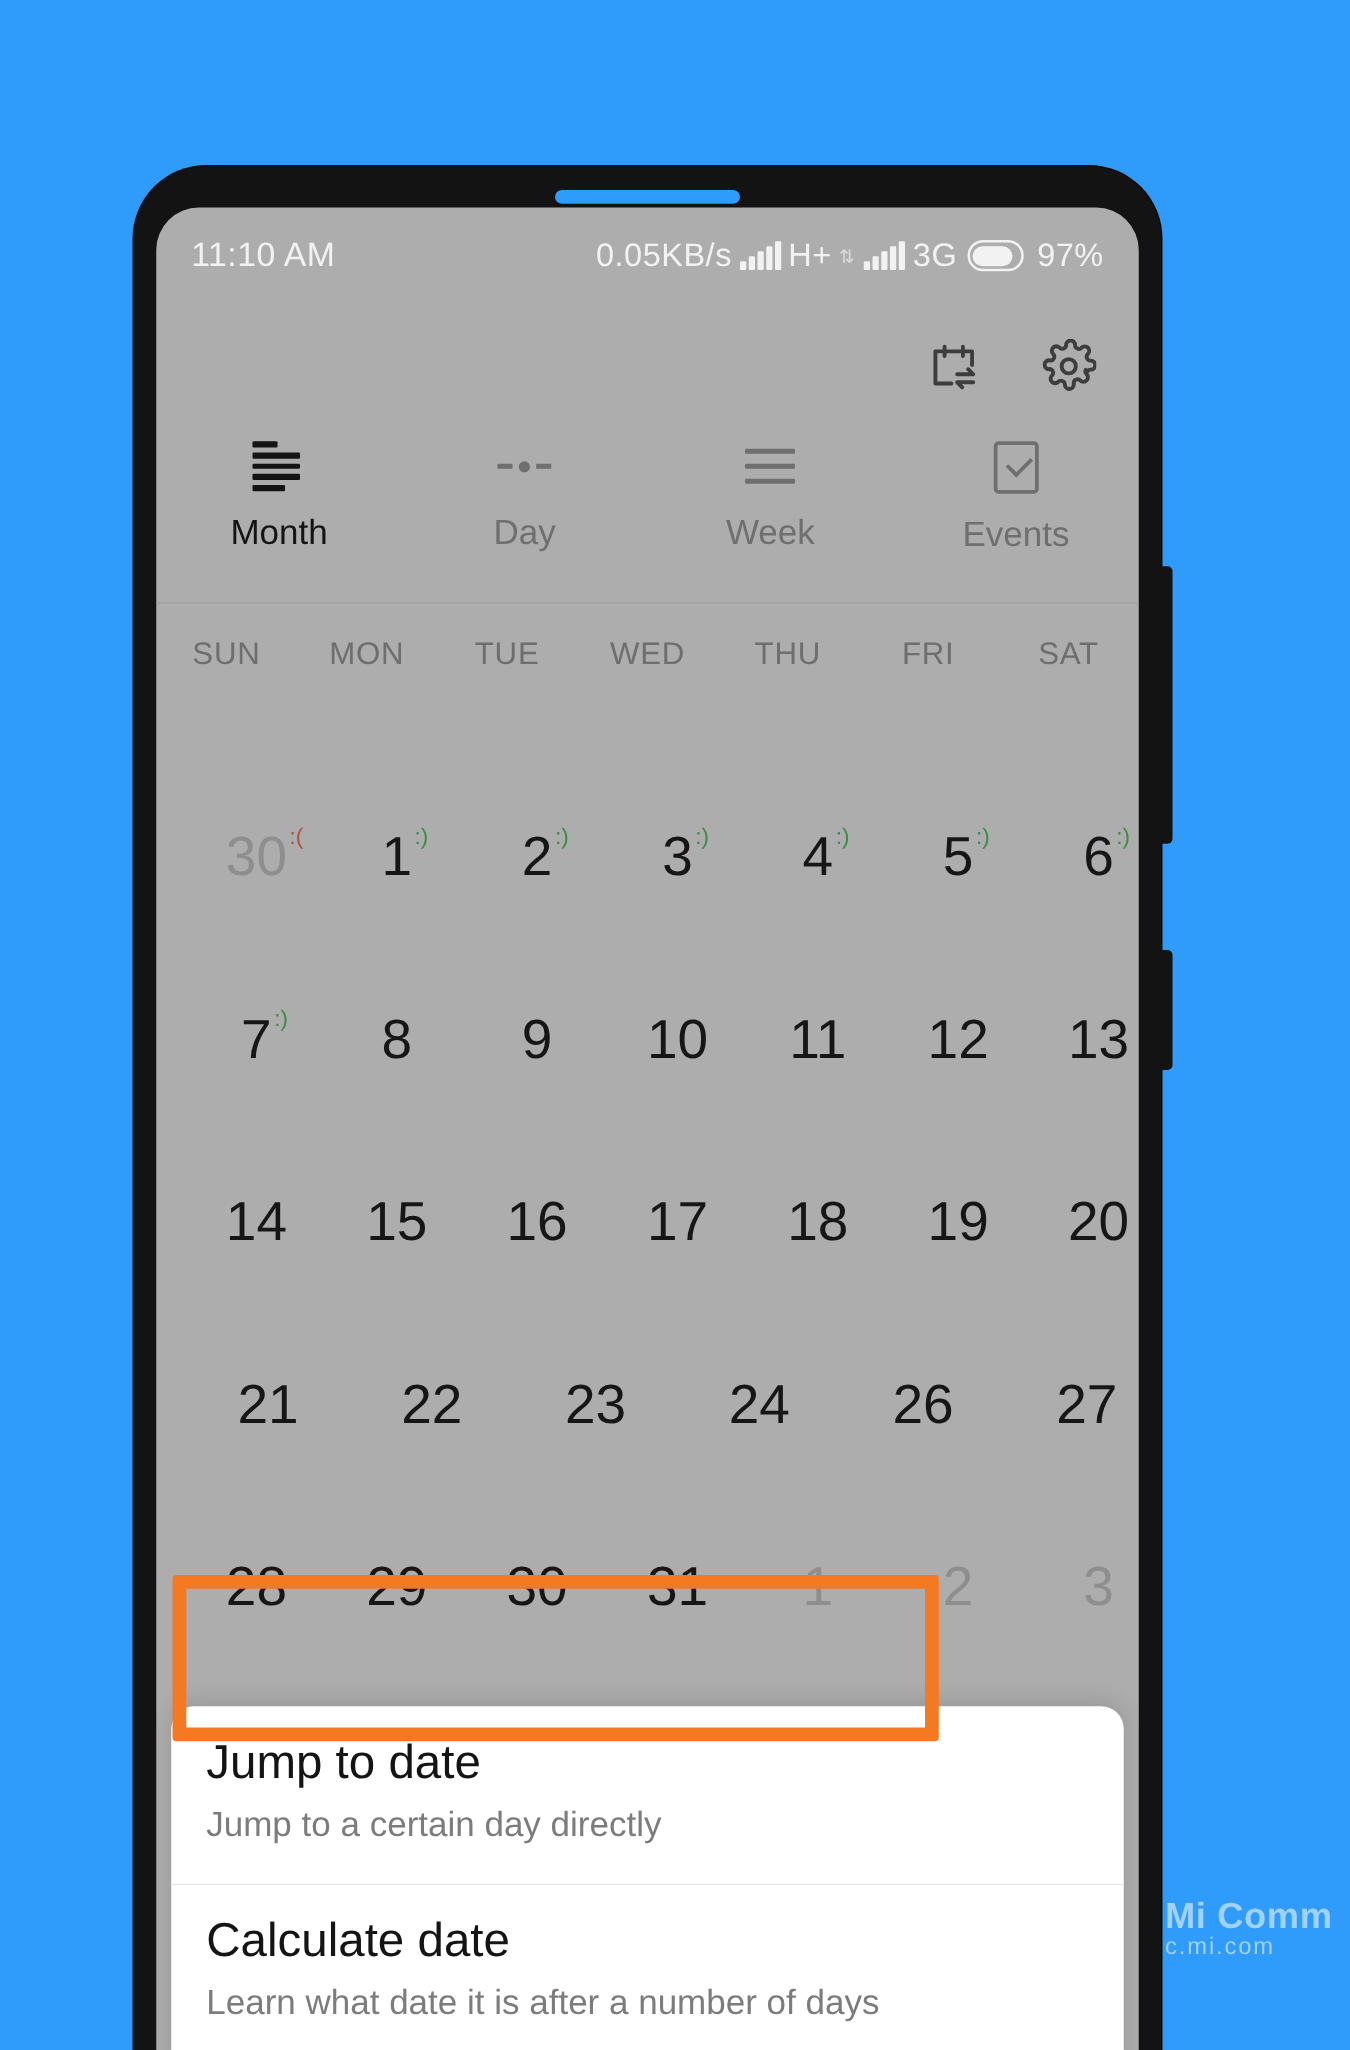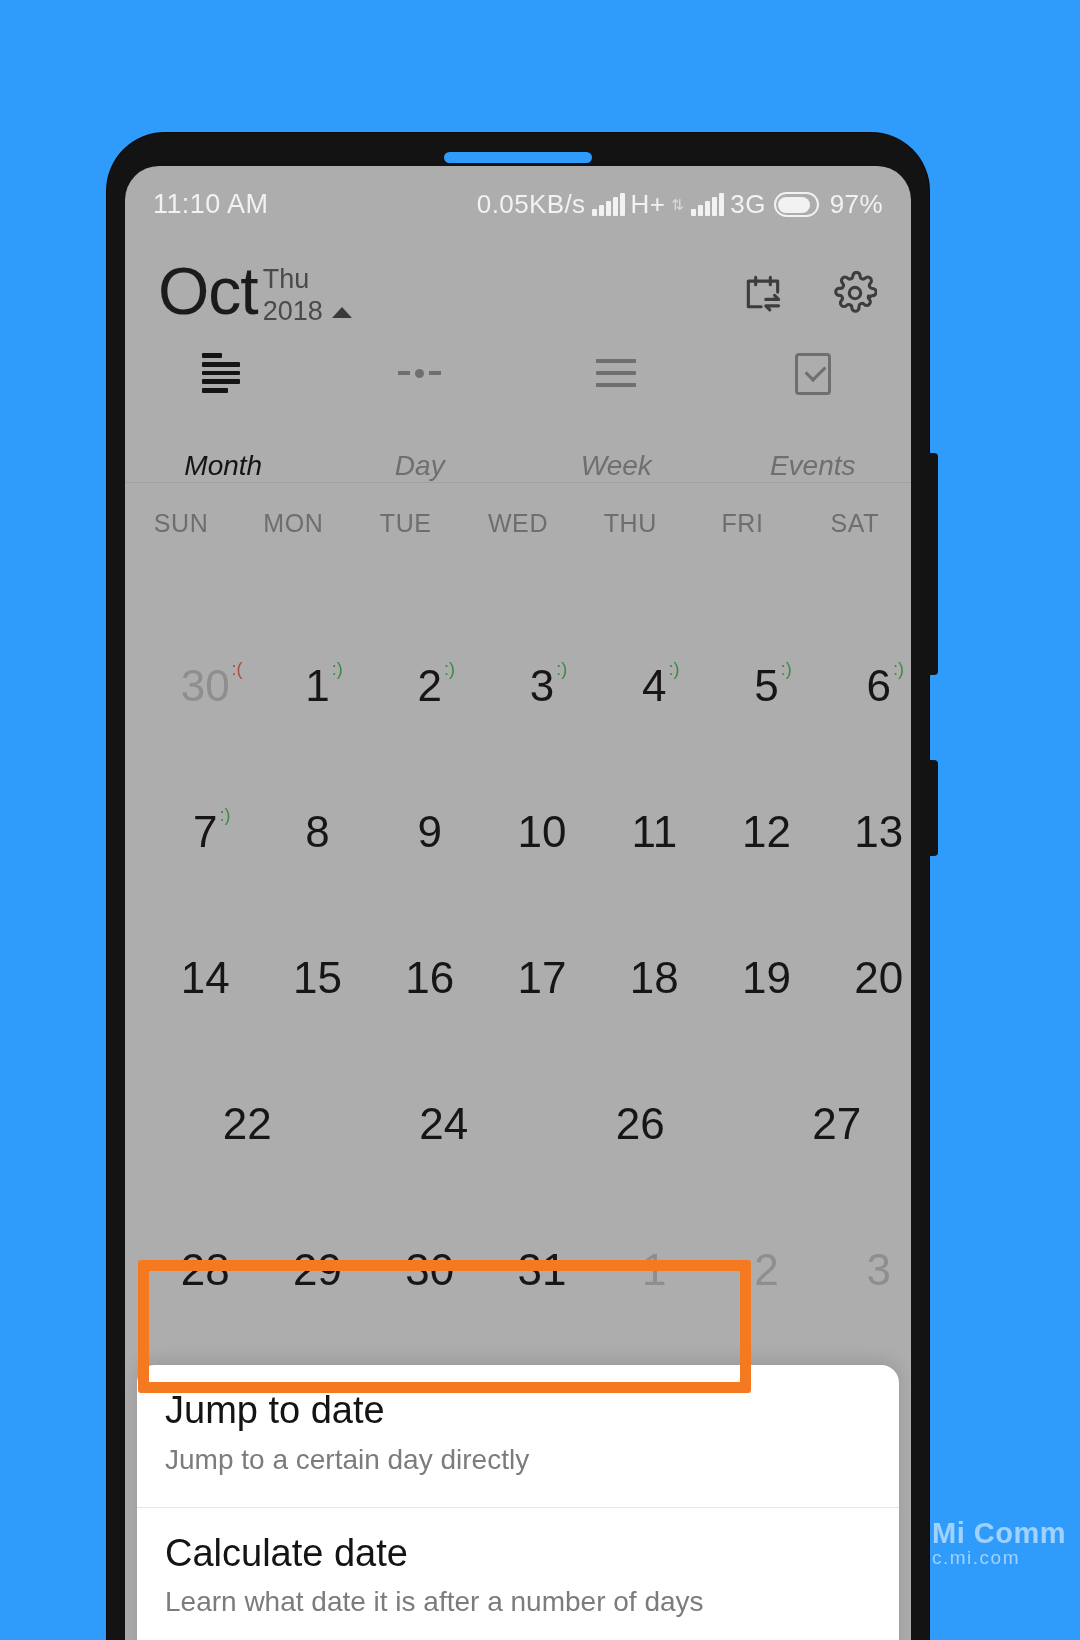--- a/index.html
+++ b/index.html
@@ -171,25 +171,24 @@
     width: 100%;
     height: 130px;
     display: flex;
     border-bottom: 1px solid #a0a0a0;
   }
   .view-tab {
     flex: 1;
     display: flex;
     flex-direction: column;
     align-items: center;
-    justify-content: space-between;
+    justify-content: flex-start;
     gap: 17px;
     color: #6f6f6f;
     font-size: 28px;
-    font-style: italic;
   }
   .view-tab.active { color: #141414; }
   .tab-icon { height: 40px; display: flex; flex-direction: column; justify-content: center; align-items: center; gap: 5px; }
   .tab-icon i { display: block; height: 5px; background: currentColor; border-radius: 1px; }
 
   
   #tab-icon-month { align-items: flex-start; width: 42px; gap: 4px; }
   #tab-icon-month i:nth-child(1) { width: 20px; }
   #tab-icon-month i:nth-child(2) { width: 38px; }
   #tab-icon-month i:nth-child(3) { width: 38px; }
@@ -371,30 +370,20 @@
             <i></i>
             <i></i>
           </span>
         <span>3G</span>
         <span id="battery-icon"></span>
         <span id="battery-percent">97%</span>
       </span>
     </div>
 
     <div id="app-header">
-      <div id="title-block">
-        <span id="month-label">Oct</span>
-        <span id="date-sub">
-          <span>Thu</span>
-          <span id="year-row">
-            <span>2018</span>
-            <span id="caret-up-icon"></span>
-          </span>
-        </span>
-      </div>
       <div id="header-actions">
         <span>
           <svg class="header-icon" viewBox="0 0 24 24" fill="none" stroke="#3d3d3d" stroke-width="1.7" stroke-linecap="round" stroke-linejoin="round">
             <path d="M20 11.5V5.5H4v14h7"></path>
             <path d="M8 3.5v4M16 3.5v4"></path>
             <path d="M13.5 15.5h7l-2.2-2.2M20.5 19h-7l2.2 2.2"></path>
           </svg>
         </span>
         <span>
           <svg class="header-icon" viewBox="0 0 24 24" fill="none" stroke="#3d3d3d" stroke-width="1.7" stroke-linecap="round" stroke-linejoin="round">
@@ -513,21 +502,27 @@
           </div>
           <div class="day-cell">
             <span class="day-number">19</span>
           </div>
           <div class="day-cell">
             <span class="day-number">20</span>
           </div>
         </div>
         <div class="calendar-row">
           <div class="day-cell">
+            <span class="day-number">21</span>
+          </div>
+          <div class="day-cell">
             <span class="day-number">22</span>
+          </div>
+          <div class="day-cell">
+            <span class="day-number">23</span>
           </div>
           <div class="day-cell">
             <span class="day-number">24</span>
           </div>
           <div class="day-cell">
             <span class="day-number">26</span>
           </div>
           <div class="day-cell">
             <span class="day-number">27</span>
           </div>

